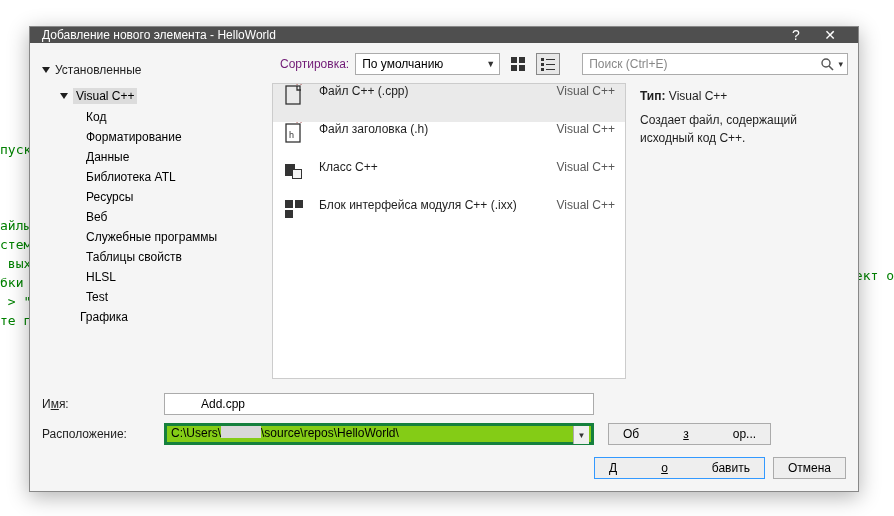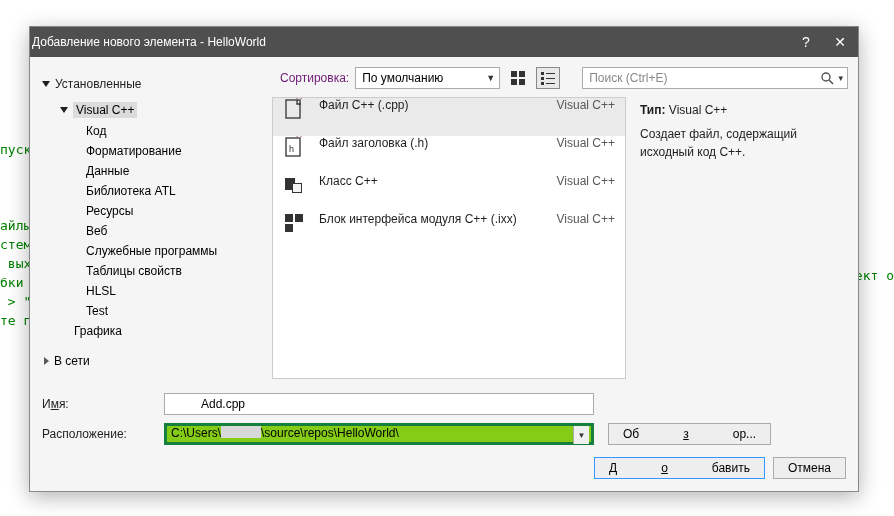--- a/index.html
+++ b/index.html
@@ -36,26 +36,26 @@
   top: 26px;
   width: 830px;
   height: 466px;
   background: #f5f5f5;
   border: 1px solid #888;
   box-shadow: 0 5px 20px rgba(0,0,0,0.3);
   display: flex;
   flex-direction: column;
 }
 .titlebar {
-  height: 30px;
+  height: 16px;
   background: #4f4f4f;
   color: #fff;
   display: flex;
   align-items: center;
-  padding: 0 2px;
+  padding: 0 12px;
   font-size: 12px;
 }
 .titlebar-title { flex: 1; }
 .titlebar-btn {
   width: 32px;
   height: 22px;
   display: flex;
   align-items: center;
   justify-content: center;
   color: #fff;
@@ -336,27 +336,23 @@
         <div class="tree-item tree-l2">
             <span>Таблицы свойств</span>
           </div>
         <div class="tree-item tree-l2">
             <span>HLSL</span>
           </div>
         <div class="tree-item tree-l2">
             <span>Test</span>
           </div>
         <div class="tree-item tree-l1">
-            <span style="margin-left:14px">Графика</span>
+            <span style="margin-left:20px">Графика</span>
           </div>
         <div style="height:10px"></div>
-        <div class="tree-item" style="padding-left:4px">
-          <span class="tri tri-right"></span>
-          <span>В сети</span>
-        </div>
       </div>
 
       <div class="template-list">
         <div class="template-item sel">
           <span class="template-icon">
             <svg width="22" height="22">
                 <rect x="3" y="2" width="14" height="18" fill="none" stroke="#333" stroke-width="1.3"></rect>
                 <path d="M14 2 L14 6 L18 6" fill="none" stroke="#333" stroke-width="1.3"></path>
                 <text x="12" y="2" font-size="7" fill="#a03333" font-weight="bold">++</text>
               </svg>

